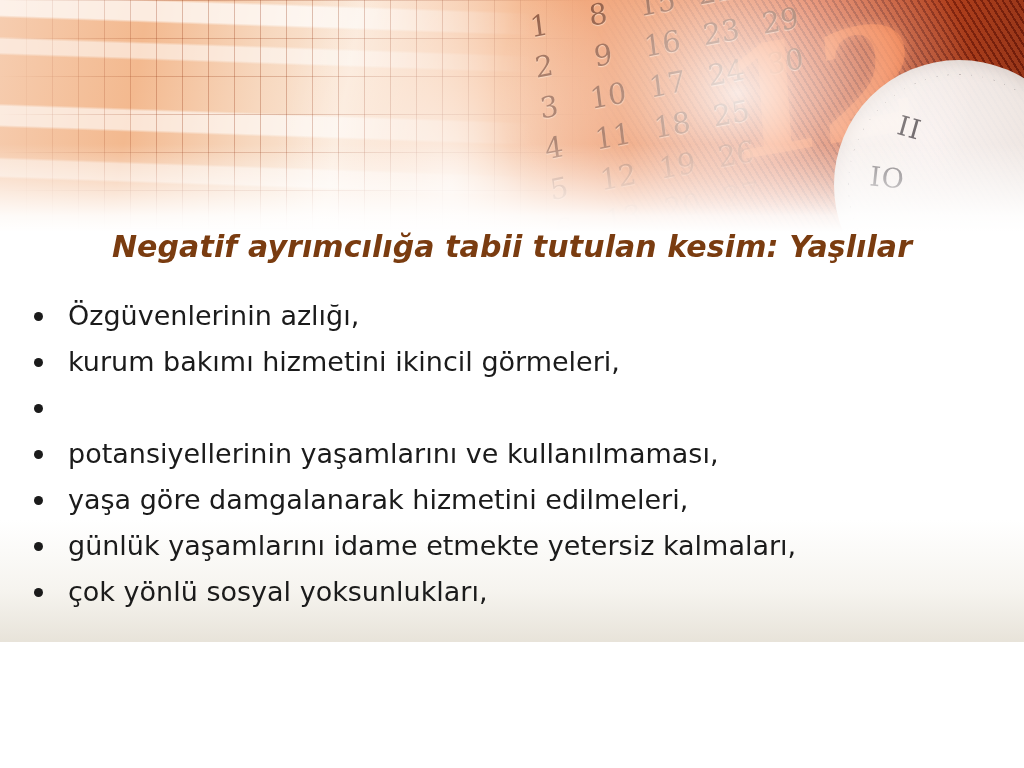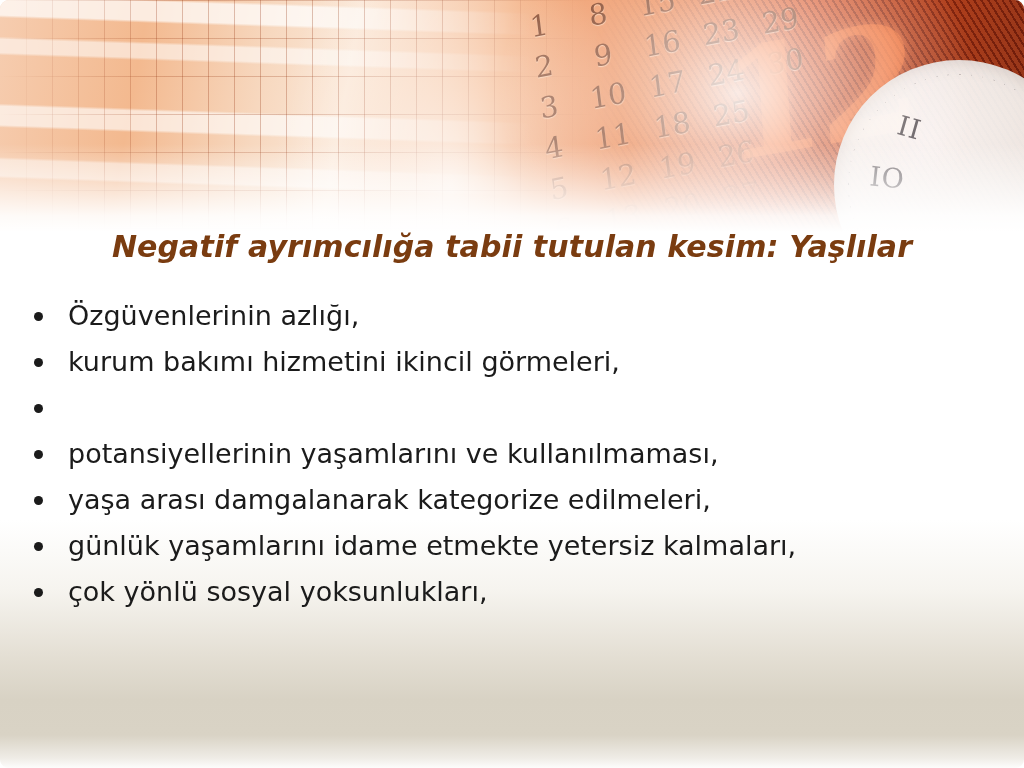--- a/index.html
+++ b/index.html
@@ -8,36 +8,35 @@
     padding: 0;
     background: #ffffff;
   }
   body {
     font-family: "DejaVu Sans", "Liberation Sans", sans-serif;
   }
 
   .slide {
     position: relative;
     width: 1024px;
-    height: 768px;
+    height: 642px;
     overflow: hidden;
     background: #ffffff;
     
     background-image: linear-gradient(
         to bottom,
         #ffffff 0px,
         #ffffff 520px,
         #f6f4ef 590px,
         #e4dfd4 655px,
         #d8d2c4 700px,
         #d9d3c5 735px,
         #efece6 758px,
         #fdfdfc 768px
     );
-    border-radius: 9px;
   }
 
   
   .banner {
     position: absolute;
     left: 0;
     top: 0;
     width: 1024px;
     height: 232px;
     overflow: hidden;
@@ -316,18 +315,18 @@
     <div class="banner-layer banner-fade"></div>
   </div>
 
   <div class="title">Negatif ayrımcılığa tabii tutulan kesim: Yaşlılar</div>
 
   <ul class="bullets">
     <li><span class="dot"></span><span>Özgüvenlerinin azlığı,</span></li>
     <li><span class="dot"></span><span>kurum bakımı hizmetini ikincil görmeleri,</span></li>
     <li><span class="dot"></span></li>
     <li><span class="dot"></span><span>potansiyellerinin yaşamlarını ve kullanılmaması,</span></li>
-    <li><span class="dot"></span><span>yaşa arası damgalanarak kategorize edilmeleri,</span></li>
+    <li><span class="dot"></span><span>yaşa göre damgalanarak hizmetini edilmeleri,</span></li>
     <li><span class="dot"></span><span>günlük yaşamlarını idame etmekte yetersiz kalmaları,</span></li>
     <li><span class="dot"></span><span>çok yönlü sosyal yoksunlukları,</span></li>
   </ul>
 
 </div>
 
 </body></html>

